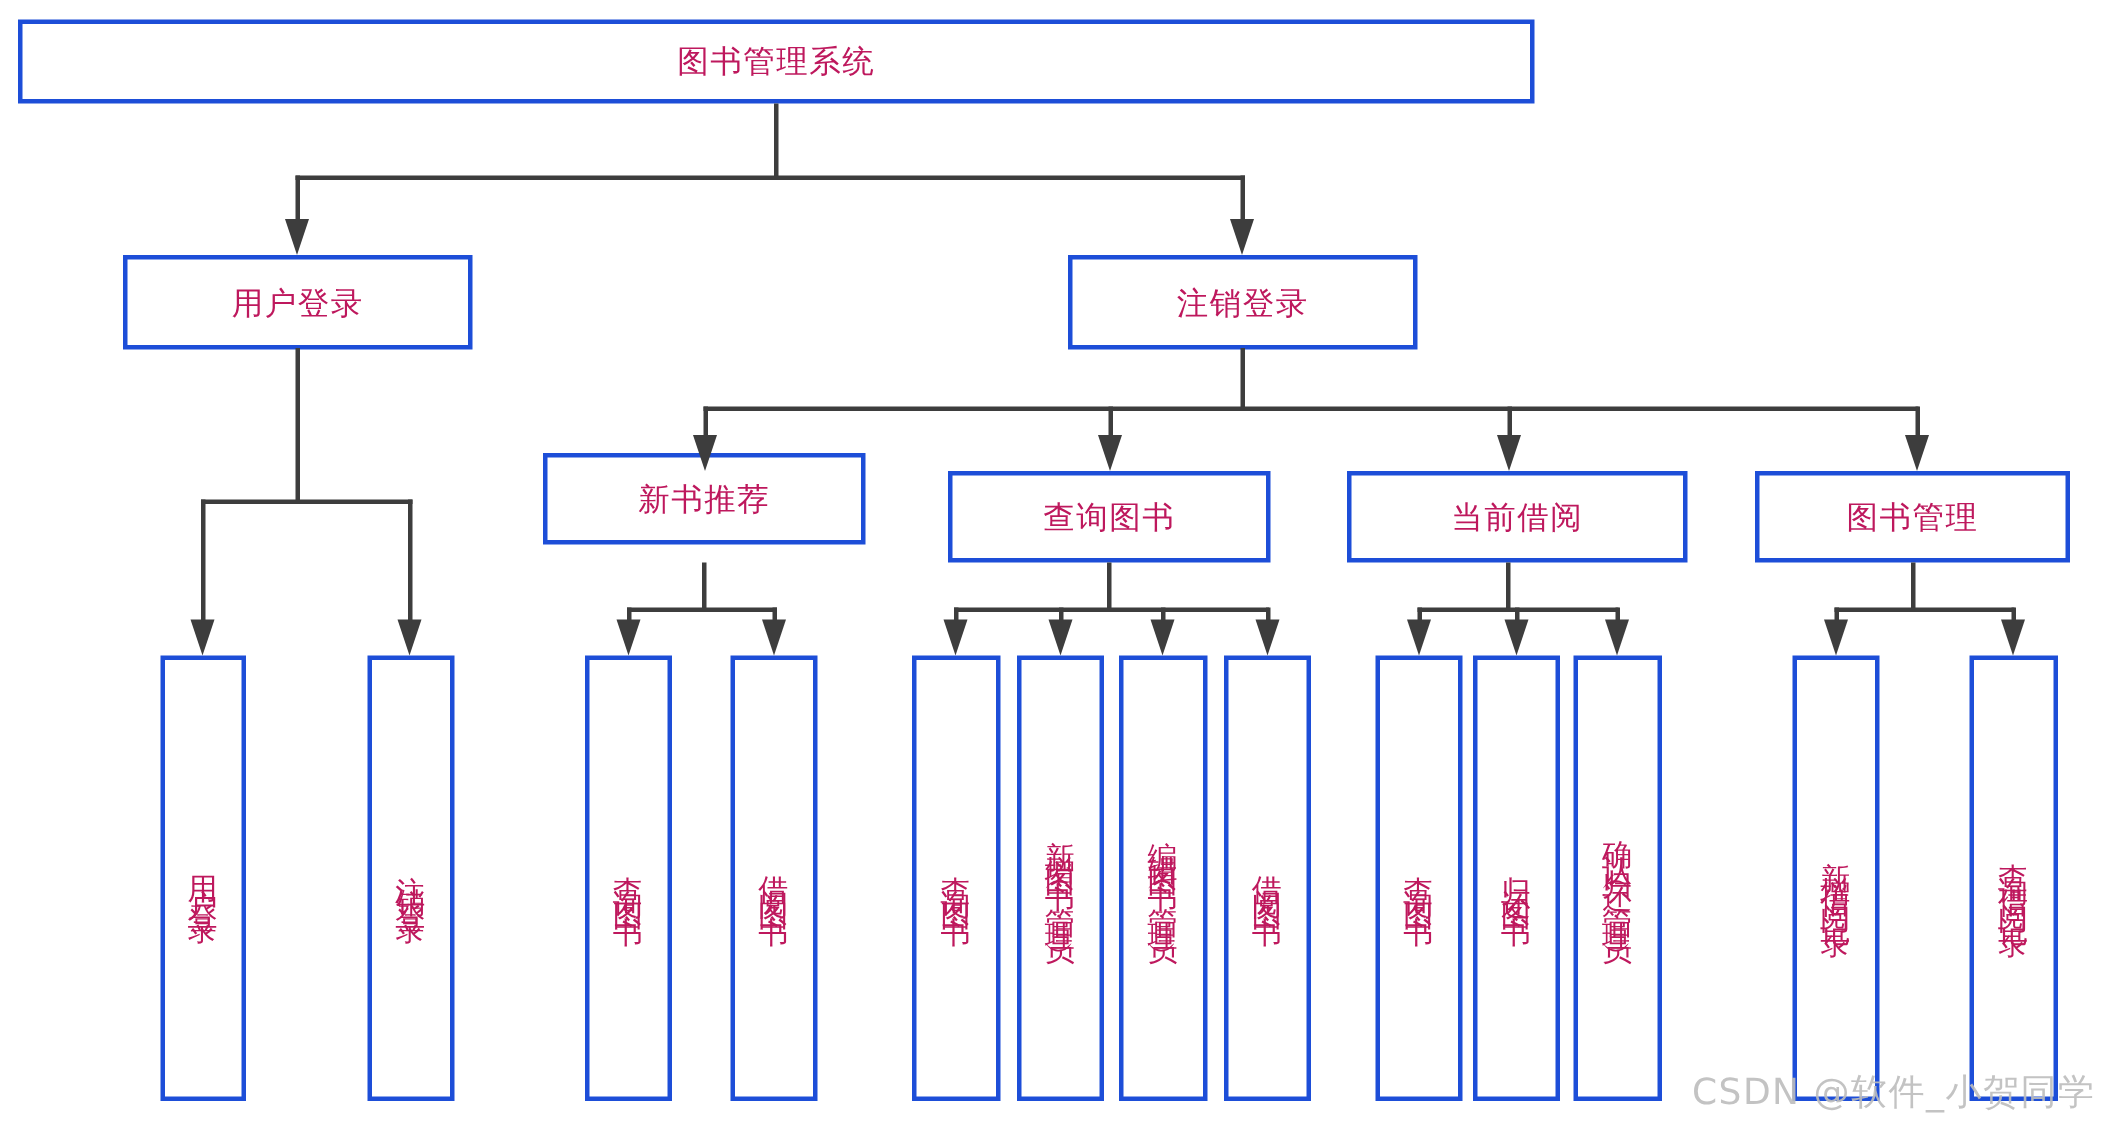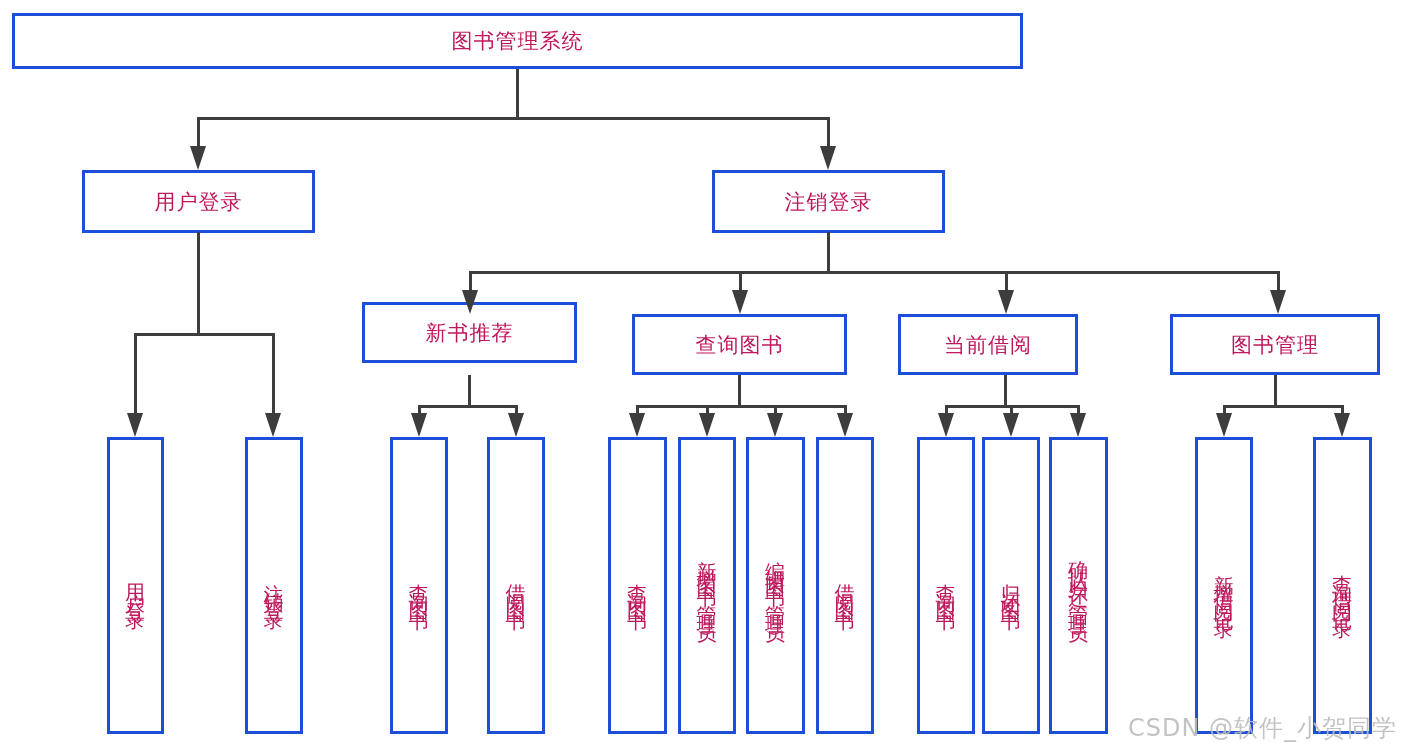--- a/index.html
+++ b/index.html
@@ -31,21 +31,21 @@
 
 <div id="canvas">
 
   <div class="box" style="left:12px;top:13px;width:1011px;height:56px;">图书管理系统</div>
 
   <div class="box" style="left:82px;top:170px;width:233px;height:63px;">用户登录</div>
   <div class="box" style="left:712px;top:170px;width:233px;height:63px;">注销登录</div>
 
   <div class="box" style="left:362px;top:302px;width:215px;height:61px;">新书推荐</div>
   <div class="box" style="left:632px;top:314px;width:215px;height:61px;">查询图书</div>
-  <div class="box" style="left:898px;top:314px;width:180px;height:61px;">当前借阅</div>
+  <div class="box" style="left:898px;top:314px;width:227px;height:61px;">当前借阅</div>
   <div class="box" style="left:1170px;top:314px;width:210px;height:61px;">图书管理</div>
 
   <div class="box vbox" style="left:107px;top:437px;width:57px;height:297px;">用户登录</div>
   <div class="box vbox" style="left:245px;top:437px;width:58px;height:297px;">注销登录</div>
 
   <div class="box vbox" style="left:390px;top:437px;width:58px;height:297px;">查询图书</div>
   <div class="box vbox" style="left:487px;top:437px;width:58px;height:297px;">借阅图书</div>
 
   <div class="box vbox" style="left:608px;top:437px;width:59px;height:297px;">查询图书</div>
   <div class="box vbox" style="left:678px;top:437px;width:58px;height:297px;">新增图书（管理员）</div>

